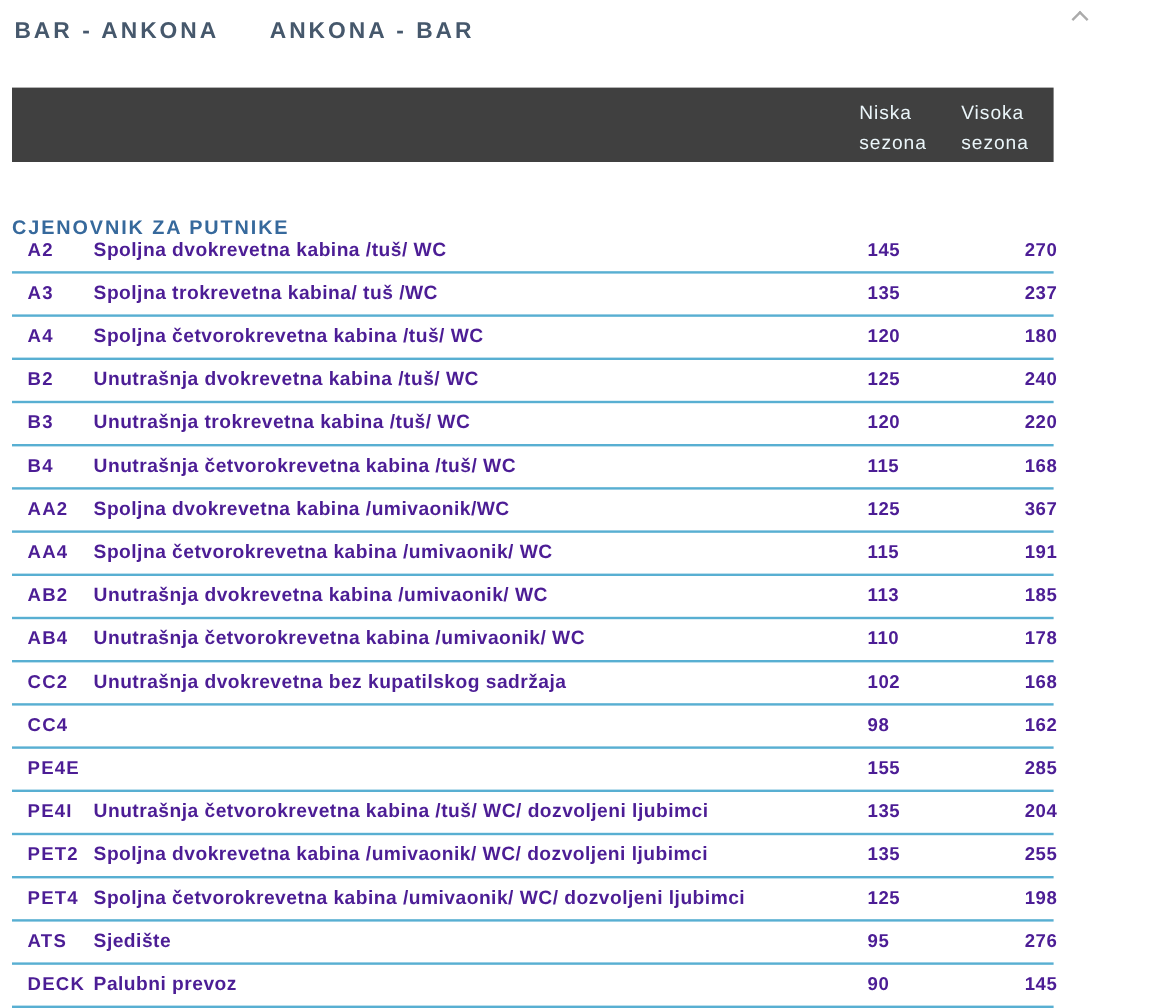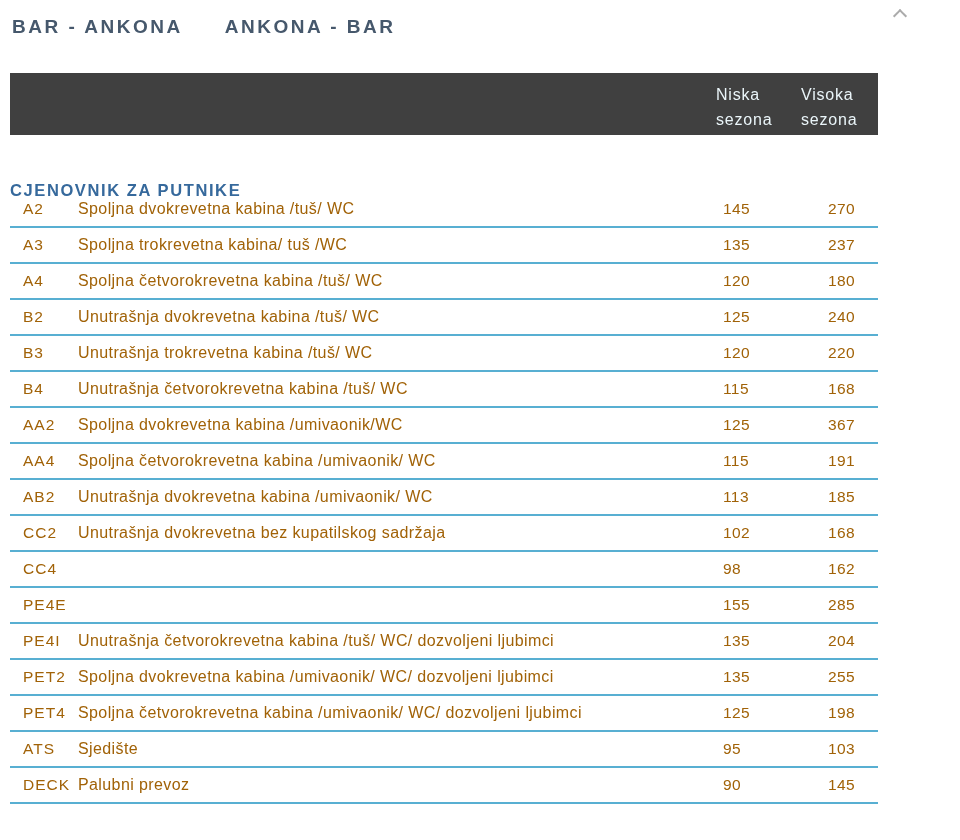--- a/index.html
+++ b/index.html
@@ -51,33 +51,33 @@
 
   
   .price-table {
     position: absolute; left: 10px; top: 192px;
     width: 868px;
   }
   .price-row {
     position: relative; height: 36px;
     border-bottom: 2px solid #58afd2;
     display: flex; align-items: center;
-    color: #a16207; font-size: 16px; letter-spacing: 0.4px;
+    color: #4c1d95; font-size: 16px; letter-spacing: 0.4px; font-weight: bold;
   }
   .cell-code {
     flex: 0 0 68px; padding-left: 13px;
     font-size: 15.5px; letter-spacing: 1px;
   }
   .cell-desc { flex: 1 1 auto; white-space: nowrap; overflow: hidden; }
   .cell-low, .cell-high {
     position: absolute; top: 50%; transform: translateY(-50%);
     width: 70px; text-align: left; font-size: 15.5px;
   }
   .cell-low  { left: 713px; }
-  .cell-high { left: 818px; }
+  .cell-high { left: 844px; }
 </style>
 </head>
 <body>
 
 <div class="route-tabs">
   <div class="route-tab">BAR - ANKONA</div>
   <div class="route-tab">ANKONA - BAR</div>
 </div>
 
 <div class="chevron-up" title=""></div>
@@ -146,20 +146,26 @@
     <span class="cell-high">191</span>
   </div>
 
   <div class="price-row">
     <span class="cell-code">AB2</span>
     <span class="cell-desc">Unutrašnja  dvokrevetna kabina /umivaonik/ WC</span>
     <span class="cell-low">113</span>
     <span class="cell-high">185</span>
   </div>
 
+  <div class="price-row">
+    <span class="cell-code">AB4</span>
+    <span class="cell-desc">Unutrašnja  četvorokrevetna kabina /umivaonik/ WC</span>
+    <span class="cell-low">110</span>
+    <span class="cell-high">178</span>
+  </div>
 
   <div class="price-row">
     <span class="cell-code">CC2</span>
     <span class="cell-desc">Unutrašnja  dvokrevetna bez kupatilskog sadržaja</span>
     <span class="cell-low">102</span>
     <span class="cell-high">168</span>
   </div>
 
   <div class="price-row">
     <span class="cell-code">CC4</span>
@@ -191,21 +197,21 @@
     <span class="cell-code">PET4</span>
     <span class="cell-desc">Spoljna  četvorokrevetna kabina /umivaonik/ WC/ dozvoljeni ljubimci</span>
     <span class="cell-low">125</span>
     <span class="cell-high">198</span>
   </div>
 
   <div class="price-row">
     <span class="cell-code">ATS</span>
     <span class="cell-desc">Sjedište</span>
     <span class="cell-low">95</span>
-    <span class="cell-high">103</span>
+    <span class="cell-high">276</span>
   </div>
 
   <div class="price-row">
     <span class="cell-code">DECK</span>
     <span class="cell-desc">Palubni prevoz</span>
     <span class="cell-low">90</span>
     <span class="cell-high">145</span>
   </div>
 </div>
 

